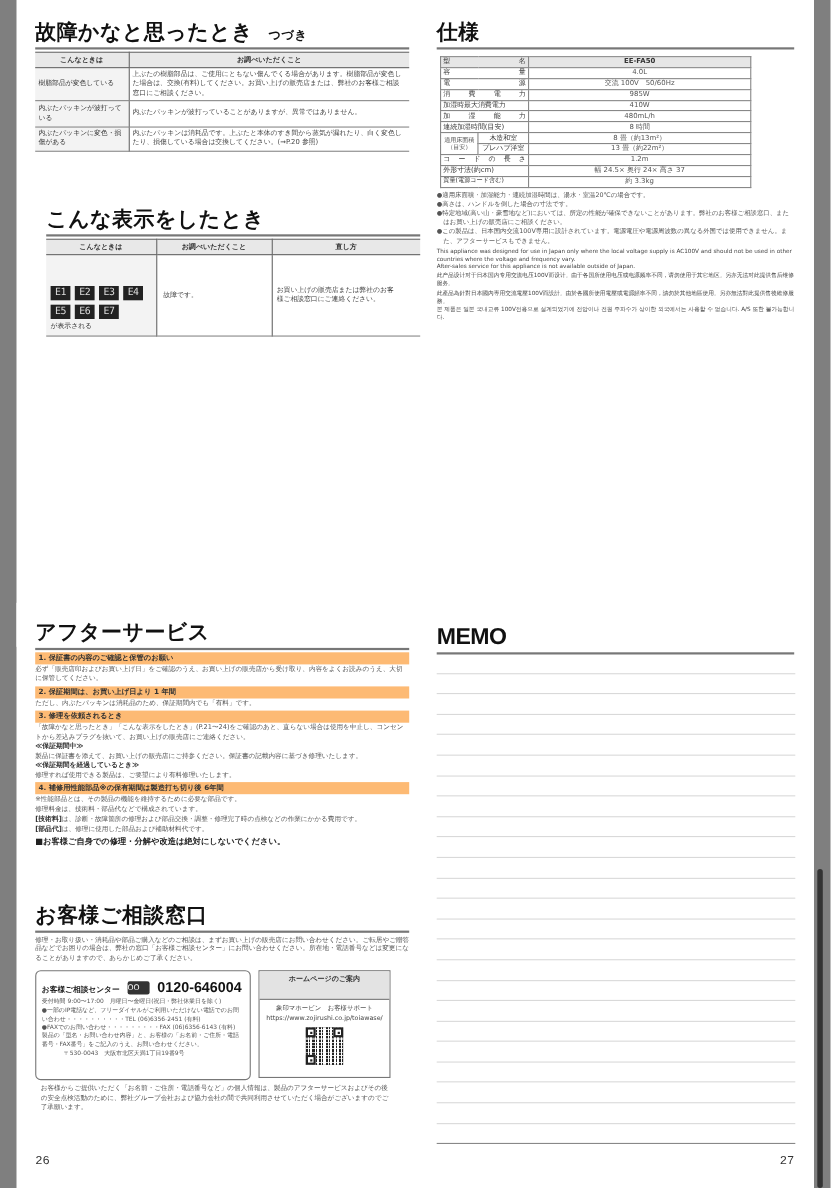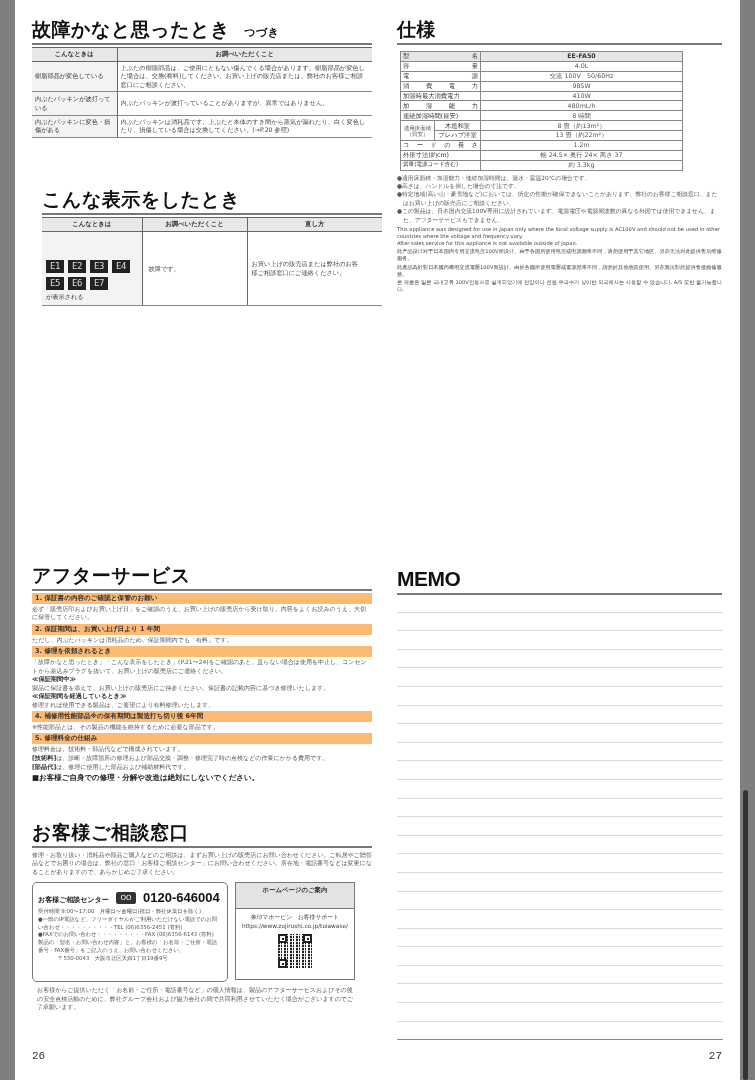--- a/index.html
+++ b/index.html
@@ -43,21 +43,21 @@
 
   
   .as-head { background: #fdba74; font-weight: bold; font-size: 6.6px; color: #333; padding: 1px 3px; margin-top: 2px; }
   .as-body { font-size: 6px; color: #555; line-height: 1.4; padding: 1px 0 0 0; }
   .as-sub { font-weight: bold; color: #333; font-size: 6.2px; }
   .as-warn { font-weight: bold; color: #222; font-size: 7.5px; margin-top: 2px; }
 
   .consult-intro { font-size: 6px; color: #555; line-height: 1.4; margin-top: 3px; }
   .consult-box { position: absolute; border: 1px solid #777; border-radius: 5px; }
   .center-name { font-size: 7px; font-weight: bold; color: #222; }
-  .freedial { display: inline-block; width: 20px; height: 12px; background: #333; border-radius: 2px; color: #fff; font-size: 7px; line-height: 12px; text-align: center; margin: 0 2px; vertical-align: middle; }
+  .freedial { display: inline-block; width: 20px; height: 12px; background: #333; border-radius: 2px; color: #fff; font-size: 7px; line-height: 12px; margin: 0 2px; vertical-align: middle; }
   .phone-num { font-size: 13px; font-weight: bold; color: #111; font-family: "Liberation Sans", sans-serif; vertical-align: middle; }
   .cb-lines { font-size: 5.4px; color: #555; line-height: 1.45; margin-top: 2px; }
 
   .hp-box { position: absolute; border: 1px solid #777; }
   .hp-head { background: #e3e3e3; border-bottom: 1px solid #777; font-size: 6.4px; font-weight: bold; color: #333; text-align: center; height: 26px; line-height: 14px; }
   .hp-text { font-size: 5.8px; color: #444; text-align: center; line-height: 1.5; margin-top: 4px; }
   .qr { width: 34px; height: 34px; margin: 4px auto 0; background:
         repeating-linear-gradient(90deg, #222 0 2px, #fff 2px 3px, #222 3px 4px, #fff 4px 6px),
         #222; position: relative; }
   .qr::before { content:""; position:absolute; inset:0; background: repeating-linear-gradient(0deg, transparent 0 2px, rgba(255,255,255,0.85) 2px 3px, transparent 3px 5px, rgba(255,255,255,0.6) 5px 6px); }
@@ -227,21 +227,20 @@
         <div>「故障かなと思ったとき」「こんな表示をしたとき」(P.21〜24)をご確認のあと、直らない場合は使用を中止し、コンセントから差込みプラグを抜いて、お買い上げの販売店にご連絡ください。</div>
         <div class="as-sub">≪保証期間中≫</div>
         <div>製品に保証書を添えて、お買い上げの販売店にご持参ください。保証書の記載内容に基づき修理いたします。</div>
         <div class="as-sub">≪保証期間を経過しているとき≫</div>
         <div>修理すれば使用できる製品は、ご要望により有料修理いたします。</div>
       </div>
 
       <div class="as-head">4. 補修用性能部品※の保有期間は製造打ち切り後 6年間</div>
       <div class="as-body">※性能部品とは、その製品の機能を維持するために必要な部品です。</div>
 
-      <div class="as-head">5. 修理料金の仕組み</div>
       <div class="as-body">
         <div>修理料金は、技術料・部品代などで構成されています。</div>
         <div><span class="as-sub">[技術料]</span><span>は、診断・故障箇所の修理および部品交換・調整・修理完了時の点検などの作業にかかる費用です。</span></div>
         <div><span class="as-sub">[部品代]</span><span>は、修理に使用した部品および補助材料代です。</span></div>
       </div>
       <div class="as-warn">■お客様ご自身での修理・分解や改造は絶対にしないでください。</div>
     </div>
 
     <div style="position:absolute;left:17px;top:275px;width:340px;">
       <h1 class="sec-title">お客様ご相談窓口</h1>

